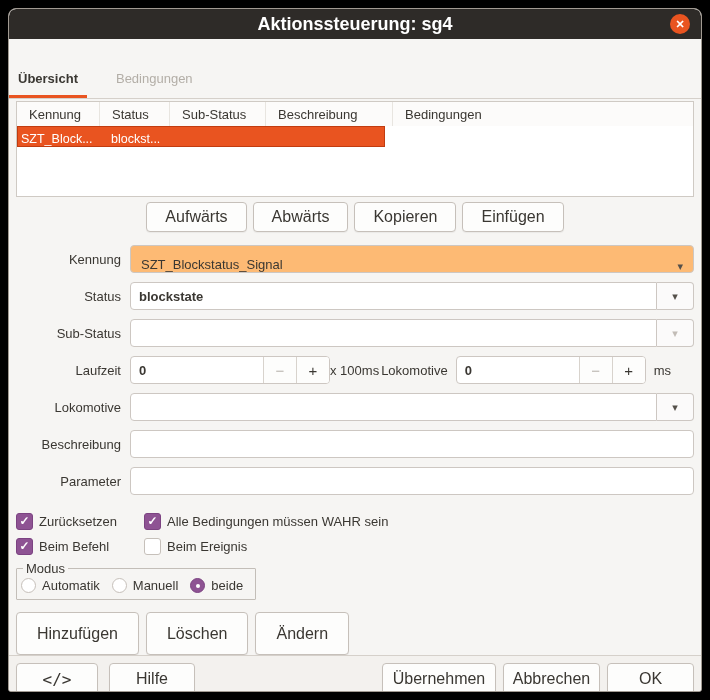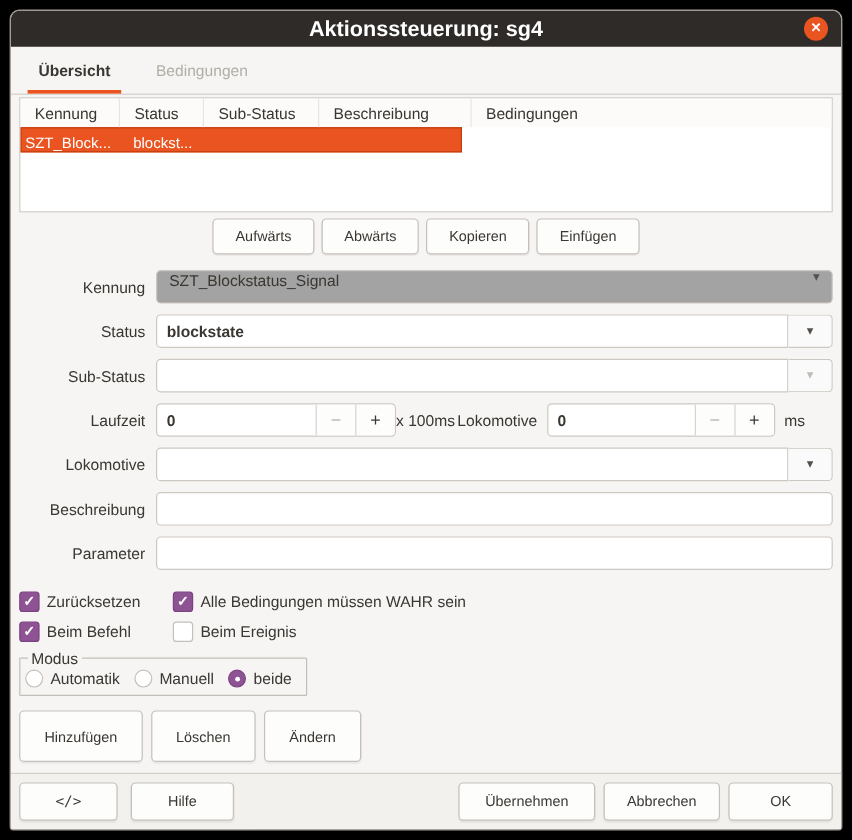--- a/index.html
+++ b/index.html
@@ -11,51 +11,51 @@
     color:#3a3732; font-size:13px;
   }
   
   .titlebar { height:30px; flex:0 0 30px; background:#2e2b28; position:relative;
     display:flex; align-items:center; justify-content:center; border-radius:7px 7px 0 0; }
   .title { color:#fff; font-weight:bold; font-size:18px; }
   .close-btn { position:absolute; right:11px; top:5px; width:20px; height:20px; border-radius:50%;
     background:#e95420; display:flex; align-items:center; justify-content:center; cursor:pointer; }
   .close-btn span { color:#fff; font-size:11px; font-weight:bold; line-height:1; }
   
-  .tabbar { height:40px; flex:0 0 40px; display:flex; align-items:stretch; padding-left:14px;
-    border-bottom:1px solid #d5d0ca; }
+  .tabbar { height:40px; flex:0 0 40px; display:flex; align-items:stretch; padding-left:0;
+    border-bottom:1px solid #d5d0ca;margin-top:20px; }
   .tab { display:flex; align-items:center; padding:0 9px; margin-right:20px; cursor:pointer;
     border-bottom:3px solid transparent; padding-top:3px; }
   .tab.active { font-weight:bold; color:#3a3732; border-bottom-color:#e95420; }
   .tab.inactive { color:#b3aea7; }
   
   .content { flex:1 1 auto; padding:2px 7px 0 7px; display:flex; flex-direction:column; }
   
   .table { height:96px; flex:0 0 96px; background:#fff; border:1px solid #cfcac4; overflow:hidden; }
   .thead { display:flex; height:24px; align-items:center; background:#fcfbfa; }
   .th { padding-left:12px; height:100%; display:flex; align-items:center; border-right:1px solid #e8e5e0; color:#3a3732; }
   .th.c1{ width:83px; } .th.c2{ width:70px; } .th.c3{ width:96px; } .th.c4{ width:127px; } .th.c5{ flex:1; border-right:none; }
   .trow-selected { display:flex; height:21px; width:368px; background:#e95420; border:1px solid #c13c10;
     color:#fff; align-items:flex-end; font-size:12.5px; cursor:pointer; }
   .td1 { width:82px; padding-left:3px; overflow:hidden; white-space:nowrap; }
   .td2 { padding-left:11px; overflow:hidden; white-space:nowrap; }
   
   .btn { border:1px solid #c6c0ba; border-radius:4px; background:#fdfdfc; color:#3a3732;
-    font-size:12px; font-family:"Liberation Sans",sans-serif; display:inline-flex; align-items:center; justify-content:center;
+    font-size:16px; font-family:"Liberation Sans",sans-serif; display:inline-flex; align-items:center; justify-content:center;
     cursor:pointer; box-shadow:0 1px 1px rgba(0,0,0,.05); }
   .move-row { margin-top:5px; height:30px; display:flex; justify-content:center; gap:6px; }
   .move-row .btn { padding:0 18px; height:30px; }
   
   .form { margin-top:13px; display:flex; flex-direction:column; gap:9px; }
   .frow { display:flex; align-items:center; height:28px; }
   .flabel { width:105px; text-align:right; margin-right:9px; flex:0 0 105px; color:#3a3732; }
   .entry { background:#fff; border:1px solid #cdc7c2; border-radius:4px; height:28px;
     display:flex; align-items:center; padding:0 8px; flex:1; }
-  .combo-flat { background:#a3a3a3; border:1px solid #cdc7c2; border-radius:4px; height:28px;
-    display:flex; align-items:flex-start; padding:0 10px; flex:1; cursor:pointer; }
+  .combo-flat { background:#fdba74; border:1px solid #cdc7c2; border-radius:4px; height:28px;
+    display:flex; align-items:flex-end; padding:0 10px; flex:1; cursor:pointer; }
   .combo-flat .arrow { margin-left:auto; }
   .arrow { color:#55504a; font-size:11px; line-height:1; }
   .arrow.dim { color:#c2bcb6; }
   .combo-edit { display:flex; flex:1; height:28px; }
   .combo-edit .entry { border-radius:4px 0 0 4px; }
   .combo-btn { width:37px; height:28px; flex:0 0 37px; background:#fbfafa; border:1px solid #cdc7c2;
     border-left:none; border-radius:0 4px 4px 0; display:flex; align-items:center; justify-content:center; cursor:pointer; }
   .bold { font-weight:bold; }
   
   .spin { display:flex; height:28px; border:1px solid #cdc7c2; border-radius:4px; background:#fff; overflow:hidden; }

